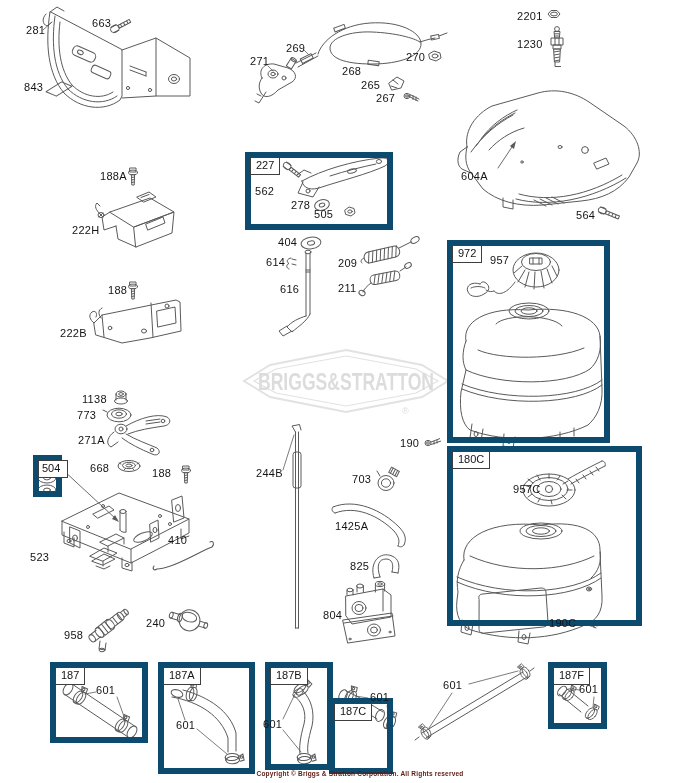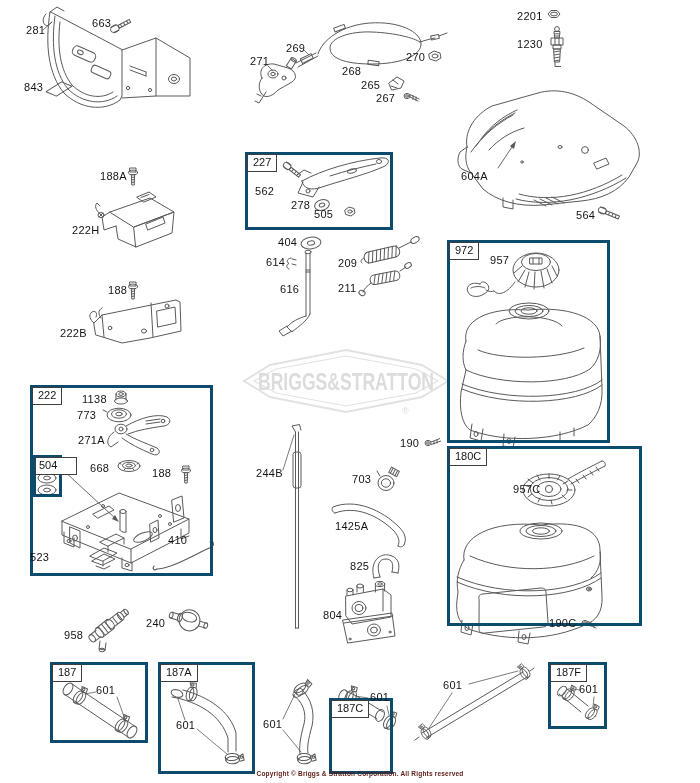--- a/index.html
+++ b/index.html
@@ -1,20 +1,20 @@
 <!DOCTYPE html>
 <html><head>
 <meta charset="utf-8">
 <style>
   html,body{margin:0;padding:0;background:#fff;}
   #stage{position:relative;width:700px;height:783px;background:#ffffff;overflow:hidden;
          font-family:"Liberation Sans",sans-serif;}
   #art{position:absolute;left:0;top:0;}
   .lbl{position:absolute;font-size:11px;line-height:13px;color:#141414;letter-spacing:.3px;white-space:nowrap;}
-  .pbox{position:absolute;border:3px solid #0c4a6e;box-sizing:border-box;}
+  .pbox{position:absolute;border:6px solid #0c4a6e;box-sizing:border-box;}
   .tag{position:absolute;left:-1px;top:-1px;border:1px solid #3e3e3e;background:#fff;
        padding:1px 5px 2px 5px;font-size:11px;line-height:13px;color:#141414;}
   #copyright{position:absolute;left:0;top:770px;width:720px;text-align:center;
              font-size:6.5px;font-weight:bold;color:#5c1a12;letter-spacing:.2px;}
 </style>
 </head>
 <body>
 
 <div id="stage">
 
@@ -453,34 +453,34 @@
     <path d="M580,690 L571,689 M594,697 L593,707" stroke-width=".8"></path>
   </g>
 </svg>
 
 <div class="pbox" style="left:245px;top:152px;width:148px;height:78px">
   <div class="tag"><span>227</span></div>
 </div>
 <div class="pbox" style="left:447px;top:240px;width:163px;height:203px">
   <div class="tag"><span>972</span></div>
 </div>
-<div class="pbox" style="left:30px;top:385px;width:183px;height:191px">
-  <div class="tag"><span>222</span></div>
-</div>
 <div class="pbox" style="left:33px;top:455px;width:29px;height:42px">
-  <div class="tag" style="padding:1px 19px 2px 3px"><span>504</span></div>
+  <div class="tag" style="padding:1px 7px 2px 3px"><span>504</span></div>
 </div>
 <div class="pbox" style="left:447px;top:446px;width:195px;height:180px">
   <div class="tag"><span>180C</span></div>
 </div>
 <div class="pbox" style="left:50px;top:662px;width:98px;height:81px">
   <div class="tag"><span>187</span></div>
 </div>
 <div class="pbox" style="left:158px;top:662px;width:97px;height:112px">
   <div class="tag"><span>187A</span></div>
+</div>
+<div class="pbox" style="left:265px;top:662px;width:68px;height:108px">
+  <div class="tag"><span>187B</span></div>
 </div>
 <div class="pbox" style="left:329px;top:698px;width:64px;height:76px">
   <div class="tag"><span>187C</span></div>
 </div>
 <div class="pbox" style="left:548px;top:662px;width:59px;height:67px">
   <div class="tag"><span>187F</span></div>
 </div>
 
 <span class="lbl" style="left:26px;top:24px">281</span>
 <span class="lbl" style="left:92px;top:17px">663</span>

